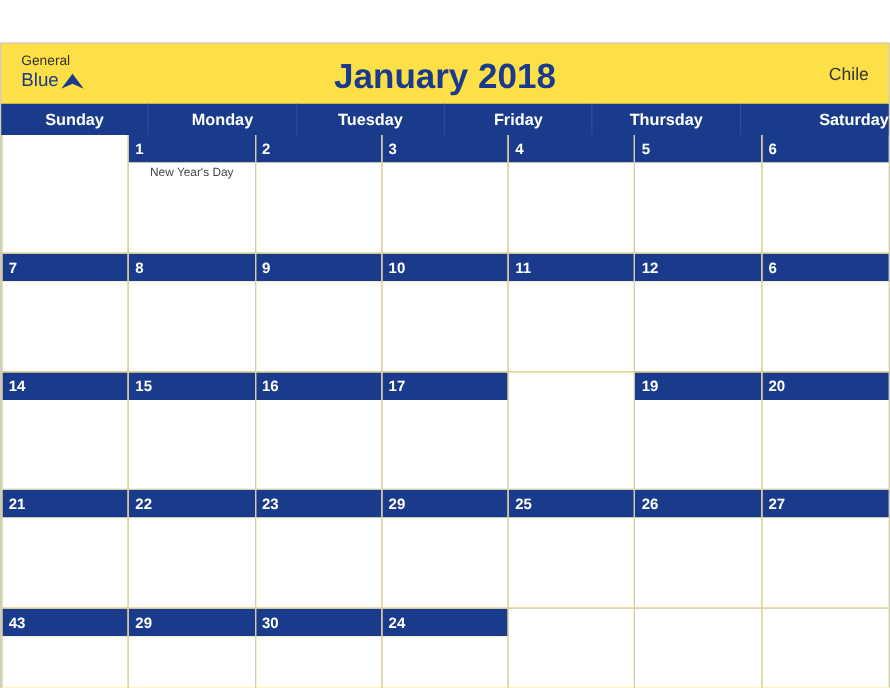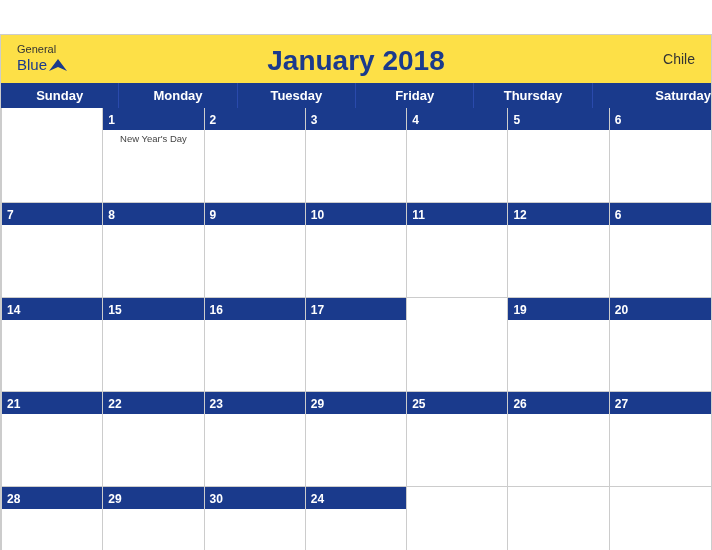--- a/index.html
+++ b/index.html
@@ -278,21 +278,21 @@
         <div class="cell-content"></div>
       </div>
       <div class="cell">
         <div class="cell-top"><span class="num">27</span></div>
         <div class="cell-content"></div>
       </div>
     </div>
 
     <div class="week-row">
       <div class="cell">
-        <div class="cell-top"><span class="num">28</span></div>
+        <div class="cell-top"><span class="num">43</span></div>
         <div class="cell-content"></div>
       </div>
       <div class="cell">
         <div class="cell-top"><span class="num">29</span></div>
         <div class="cell-content"></div>
       </div>
       <div class="cell">
         <div class="cell-top"><span class="num">30</span></div>
         <div class="cell-content"></div>
       </div>

